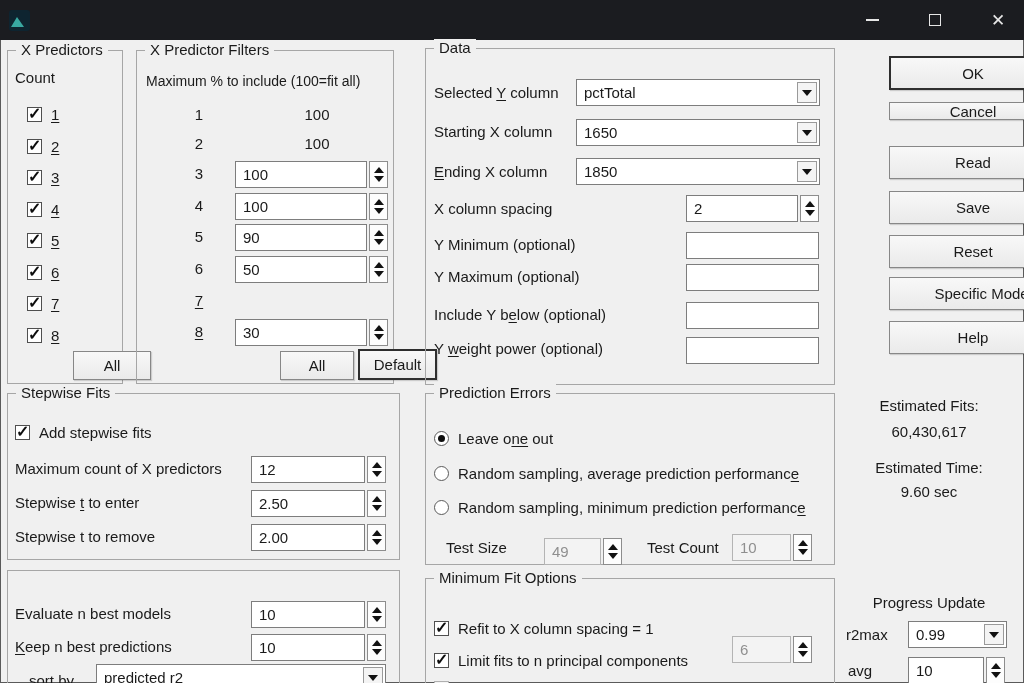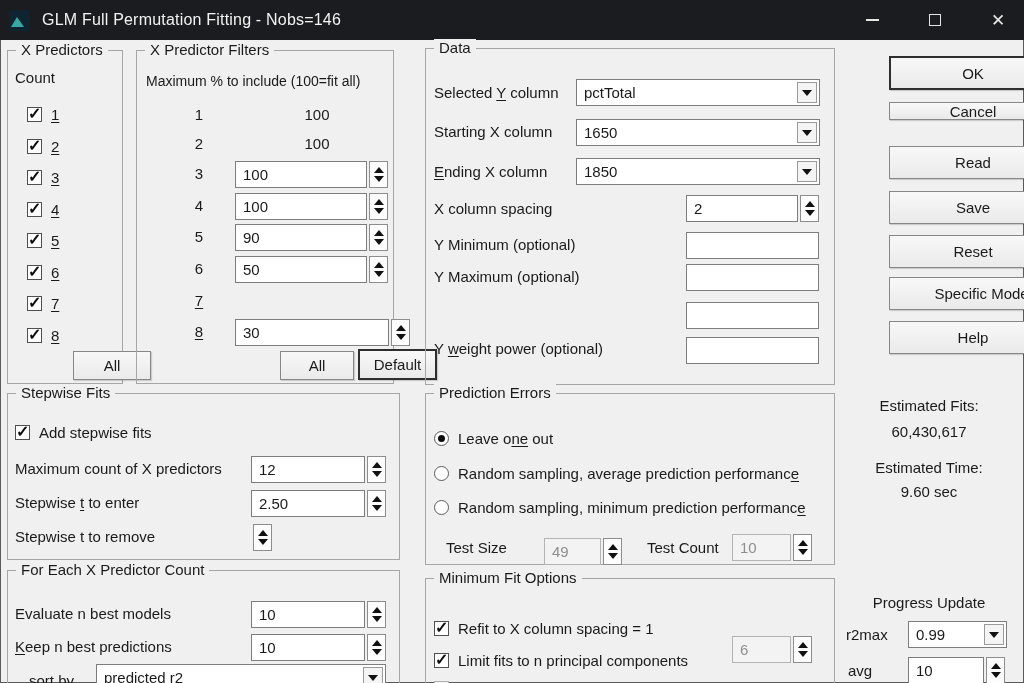--- a/index.html
+++ b/index.html
@@ -54,21 +54,20 @@
   .btn.default { border:2px solid #2e2e2e; }
   .rp-text { position:absolute; left:845px; width:168px; text-align:center; font-size:15px; white-space:nowrap; }
 </style>
 </head>
 <body>
 
 <div class="dlg">
 
   <div class="titlebar">
     <div class="app-icon"></div>
-    <div class="title-text">GLM Full Permutation Fitting - Nobs=146</div>
     <div class="win-controls">
       <div class="win-btn">
           <div class="glyph-min"></div>
         </div>
       <div class="win-btn">
           <div class="glyph-max"></div>
         </div>
       <div class="win-btn">
           <div class="glyph-close">✕</div>
         </div>
@@ -159,21 +158,21 @@
         <div class="spin-btns">
             <div class="arr-up"></div>
             <div class="arr-dn"></div>
           </div>
       </div>
 
       <div class="lab ctr accel" style="left:52px; top:241px; width:20px;">7</div>
 
       <div class="lab ctr accel" style="left:52px; top:272px; width:20px;">8</div>
       <div class="spin-wrap" style="left:98px; top:268px;">
-        <div class="spin-input" style="width:154px;">30</div>
+        <div class="spin-input" style="width:132px;">30</div>
         <div class="spin-btns">
             <div class="arr-up"></div>
             <div class="arr-dn"></div>
           </div>
       </div>
 
       <div class="btn" style="left:99px; top:300px; width:74px; height:29px;">All</div>
       <div class="btn default" style="left:177px; top:298px; width:79px; height:31px;">Default</div>
     </div>
 
@@ -212,20 +211,21 @@
             <div class="arr-dn"></div>
           </div>
       </div>
 
       <div class="lab" style="left:8px; top:187px;">Y Minimum (optional)</div>
       <div class="field" style="left:260px; top:183px; width:133px;"></div>
 
       <div class="lab" style="left:8px; top:219px;">Y Maximum (optional)</div>
       <div class="field" style="left:260px; top:215px; width:133px;"></div>
 
+      <div class="lab" style="left:8px; top:257px;"><span>Include Y b</span><span class="accel">e</span><span>low (optional)</span></div>
       <div class="field" style="left:260px; top:253px; width:133px;"></div>
 
       <div class="lab" style="left:8px; top:291px;"><span>Y </span><span class="accel">w</span><span>eight power (optional)</span></div>
       <div class="field" style="left:260px; top:288px; width:133px;"></div>
     </div>
 
     <div class="btn default" style="left:845px; top:16px;  width:168px; height:34px;">OK</div>
     <div class="btn" style="left:845px; top:62px;  width:168px; height:18px;">Cancel</div>
     <div class="btn" style="left:845px; top:106px; width:168px; height:33px;">Read</div>
     <div class="btn" style="left:845px; top:151px; width:168px; height:33px;">Save</div>
@@ -254,20 +254,21 @@
       <div class="spin-wrap" style="left:243px; top:96px;">
         <div class="spin-input" style="width:114px;">2.50</div>
         <div class="spin-btns">
             <div class="arr-up"></div>
             <div class="arr-dn"></div>
           </div>
       </div>
 
       <div class="lab" style="left:7px; top:134px;">Stepwise t to remove</div>
       <div class="spin-wrap" style="left:243px; top:130px;">
+        <div class="spin-input" style="width:114px;">2.00</div>
         <div class="spin-btns">
             <div class="arr-up"></div>
             <div class="arr-dn"></div>
           </div>
       </div>
     </div>
 
     <div class="grp" style="left:425px; top:353px; width:410px; height:172px;">
       <div class="grp-title">Prediction Errors</div>
 
@@ -296,21 +297,20 @@
       <div class="spin-wrap disabled" style="left:306px; top:140px;">
         <div class="spin-input" style="width:59px;">10</div>
         <div class="spin-btns">
             <div class="arr-up"></div>
             <div class="arr-dn"></div>
           </div>
       </div>
     </div>
 
     <div class="grp" style="left:7px; top:530px; width:393px; height:160px;">
-      <div class="grp-title">For Each X Predictor Count</div>
 
       <div class="lab" style="left:7px; top:34px;">Evaluate n best models</div>
       <div class="spin-wrap" style="left:243px; top:30px;">
         <div class="spin-input" style="width:114px;">10</div>
         <div class="spin-btns">
             <div class="arr-up"></div>
             <div class="arr-dn"></div>
           </div>
       </div>
 

